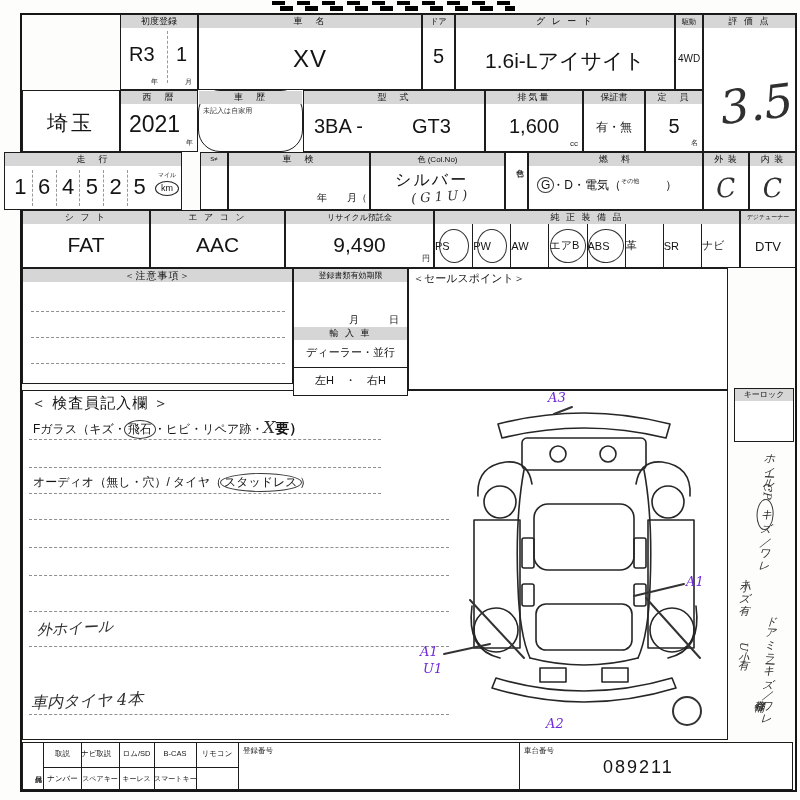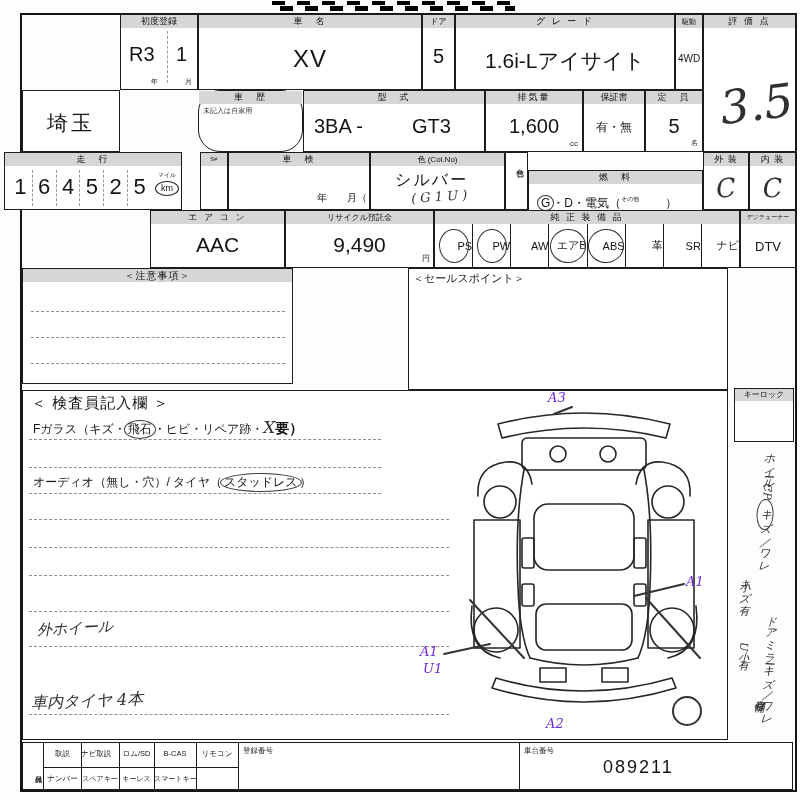--- a/index.html
+++ b/index.html
@@ -9,21 +9,21 @@
   .cell{position:absolute;box-sizing:border-box;border:1.2px solid #1c1c1c;background:#fff;}
   .band{position:absolute;left:0;top:0;right:0;height:13px;background:#d6d6d6;font-size:9px;
         letter-spacing:2px;text-align:center;color:#111;line-height:13px;white-space:nowrap;overflow:hidden;}
   .val{position:absolute;color:#141414;white-space:nowrap;}
   .ctr{left:0;right:0;text-align:center;}
   .unit{position:absolute;font-size:7px;color:#222;}
   .hw{font-family:"DejaVu Serif",serif;font-style:italic;color:#303030;white-space:nowrap;}
   .circ{display:inline-block;border:1.6px solid #3a3a3a;border-radius:50%;padding:0 3px;margin:0 -2px;}
   .dline{position:absolute;border-top:1.5px dashed #8f8f8f;height:0;}
   .vtext{writing-mode:vertical-rl;text-orientation:mixed;}
-  .eqcell{flex:1;border-left:1.2px solid #1c1c1c;position:relative;display:flex;align-items:center;justify-content:flex-end;font-size:11px;}
+  .eqcell{flex:1;border-left:1.2px solid #1c1c1c;position:relative;display:flex;align-items:center;justify-content:flex-start;font-size:11px;}
   .eqcell:first-child{border-left:none;}
   .circover{position:absolute;left:50%;top:50%;transform:translate(-50%,-50%) rotate(-4deg);border:1.7px solid #333;border-radius:50%;}
   .digit{flex:1;text-align:center;border-right:1px dashed #999;font-size:22px;line-height:34px;}
   .digit:last-child{border-right:none;}
   .annot{position:absolute;font-family:"DejaVu Serif",serif;font-style:italic;font-size:13px;color:#6d28d9;z-index:5;}
   .fragstrip{position:absolute;background:repeating-linear-gradient(90deg,#000 0 13px,transparent 13px 25px);}
 </style>
 </head>
 <body>
 
@@ -66,20 +66,25 @@
 
   <div class="cell" style="left:703px;top:14px;width:93px;height:138px;">
     <div class="band">評 価 点</div>
     <div class="val hw" style="left:16px;top:62px;font-size:46px;transform:rotate(-7deg);z-index:4;">3.5</div>
   </div>
 
   <div class="cell" style="left:22px;top:90px;width:98px;height:62px;">
     <div class="val ctr" style="top:18px;font-size:21px;letter-spacing:3px;">埼玉</div>
   </div>
 
+  <div class="cell" style="left:120px;top:90px;width:78px;height:62px;">
+    <div class="band">西　暦</div>
+    <div class="val" style="left:8px;top:20px;font-size:23px;">2021</div>
+    <div class="unit" style="right:4px;bottom:3px;">年</div>
+  </div>
 
   <div class="cell" style="left:198px;top:90px;width:105px;height:62px;border-radius:22px;">
     <div class="band">車　歴</div>
     <div class="val" style="left:4px;top:15px;font-size:7px;color:#333;">未記入は自家用</div>
   </div>
 
   <div class="cell" style="left:303px;top:90px;width:182px;height:62px;">
     <div class="band">型　式</div>
     <div class="val" style="left:10px;top:24px;font-size:20px;">3BA -</div>
     <div class="val" style="left:108px;top:24px;font-size:20px;">GT3</div>
@@ -130,37 +135,41 @@
   <div class="cell" style="left:370px;top:152px;width:135px;height:58px;">
     <div class="band" style="letter-spacing:0;font-size:8px;">色 (Col.No)</div>
     <div class="val" style="left:24px;top:17px;font-size:16px;letter-spacing:2px;">シルバー</div>
     <div class="val hw" style="left:40px;top:36px;font-size:13px;transform:rotate(-4deg);">( G 1 U )</div>
   </div>
 
   <div class="cell" style="left:505px;top:152px;width:23px;height:58px;">
     <div class="val vtext" style="left:7px;top:10px;font-size:8px;color:#222;">色替</div>
   </div>
 
-  <div class="cell" style="left:528px;top:152px;width:175px;height:58px;margin-top:18px;">
+  <div class="cell" style="left:528px;top:152px;width:175px;height:58px;">
     <div class="band">燃　料</div>
     <div class="val" style="left:10px;top:24px;font-size:12px;">
       <span class="circ">G</span><span>・D・電気（</span><span style="font-size:6px;vertical-align:6px;">その他</span><span style="margin-left:26px;">）</span>
     </div>
   </div>
 
   <div class="cell" style="left:703px;top:152px;width:46px;height:58px;">
     <div class="band" style="letter-spacing:1px;">外 装</div>
     <div class="val hw ctr" style="top:20px;font-size:26px;transform:rotate(-6deg);">C</div>
   </div>
 
   <div class="cell" style="left:749px;top:152px;width:47px;height:58px;">
     <div class="band" style="letter-spacing:1px;">内 装</div>
     <div class="val hw ctr" style="top:20px;font-size:26px;transform:rotate(-4deg);">C</div>
   </div>
 
+  <div class="cell" style="left:22px;top:210px;width:128px;height:58px;">
+    <div class="band">シ フ ト</div>
+    <div class="val ctr" style="top:22px;font-size:21px;">FAT</div>
+  </div>
 
   <div class="cell" style="left:150px;top:210px;width:135px;height:58px;">
     <div class="band">エ ア コ ン</div>
     <div class="val ctr" style="top:22px;font-size:21px;">AAC</div>
   </div>
 
   <div class="cell" style="left:285px;top:210px;width:149px;height:58px;">
     <div class="band" style="letter-spacing:0;font-size:8px;">リサイクル預託金</div>
     <div class="val ctr" style="top:22px;font-size:21px;">9,490</div>
     <div class="unit" style="right:3px;bottom:3px;font-size:8px;">円</div>
@@ -205,20 +214,28 @@
     <div class="val ctr" style="top:28px;font-size:13px;">DTV</div>
   </div>
 
   <div class="cell" style="left:22px;top:268px;width:271px;height:116px;">
     <div class="band" style="letter-spacing:1px;font-size:10px;">＜注意事項＞</div>
     <div class="dline" style="left:8px;top:42px;width:254px;"></div>
     <div class="dline" style="left:8px;top:68px;width:254px;"></div>
     <div class="dline" style="left:8px;top:94px;width:254px;"></div>
   </div>
 
+  <div class="cell" style="left:293px;top:268px;width:115px;height:128px;z-index:2;">
+    <div class="band" style="letter-spacing:0;font-size:8px;">登録書類有効期限</div>
+    <div class="val" style="right:8px;top:44px;font-size:10px;">月　　　日</div>
+    <div class="band" style="top:58px;font-size:9px;">輸 入 車</div>
+    <div class="val ctr" style="top:76px;font-size:11px;">ディーラー・並行</div>
+    <div class="abs" style="left:0;right:0;top:98px;border-top:1.2px solid #1c1c1c;"></div>
+    <div class="val ctr" style="top:104px;font-size:11px;">左H　・　右H</div>
+  </div>
 
   <div class="cell" style="left:408px;top:268px;width:320px;height:122px;">
     <div class="val" style="left:4px;top:2px;font-size:11px;">＜セールスポイント＞</div>
   </div>
 
   <div class="cell" style="left:22px;top:390px;width:706px;height:350px;">
     <div class="val" style="left:8px;top:3px;font-size:15px;letter-spacing:1px;">＜ 検査員記入欄 ＞</div>
     <div class="val" style="left:10px;top:26px;font-size:12px;">
       <span>Fガラス（キズ・</span><span class="circ">飛石</span><span>・ヒビ・リペア跡・</span><span class="hw" style="font-size:17px;">X</span><span style="font-size:14px;font-weight:bold;">要）</span>
     </div>

